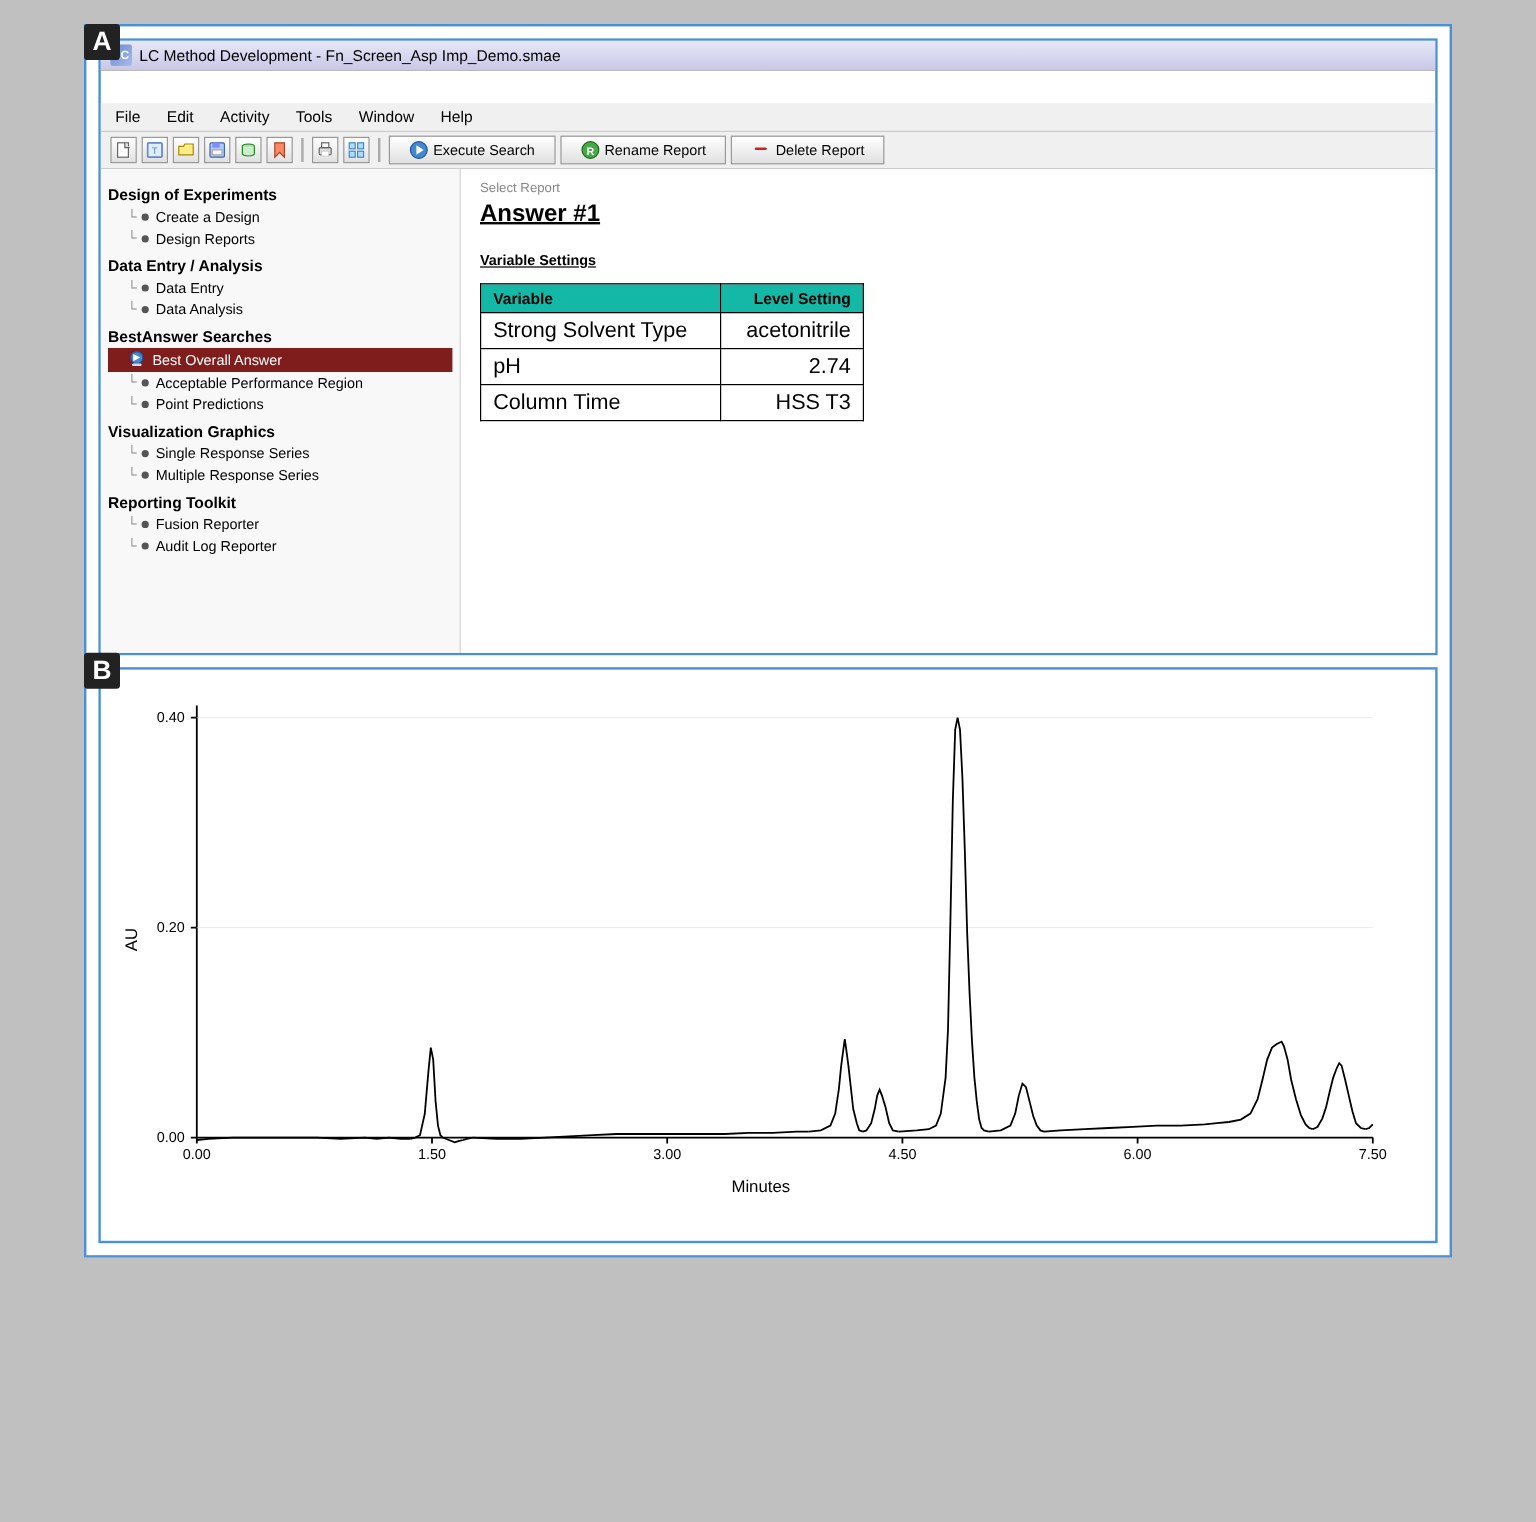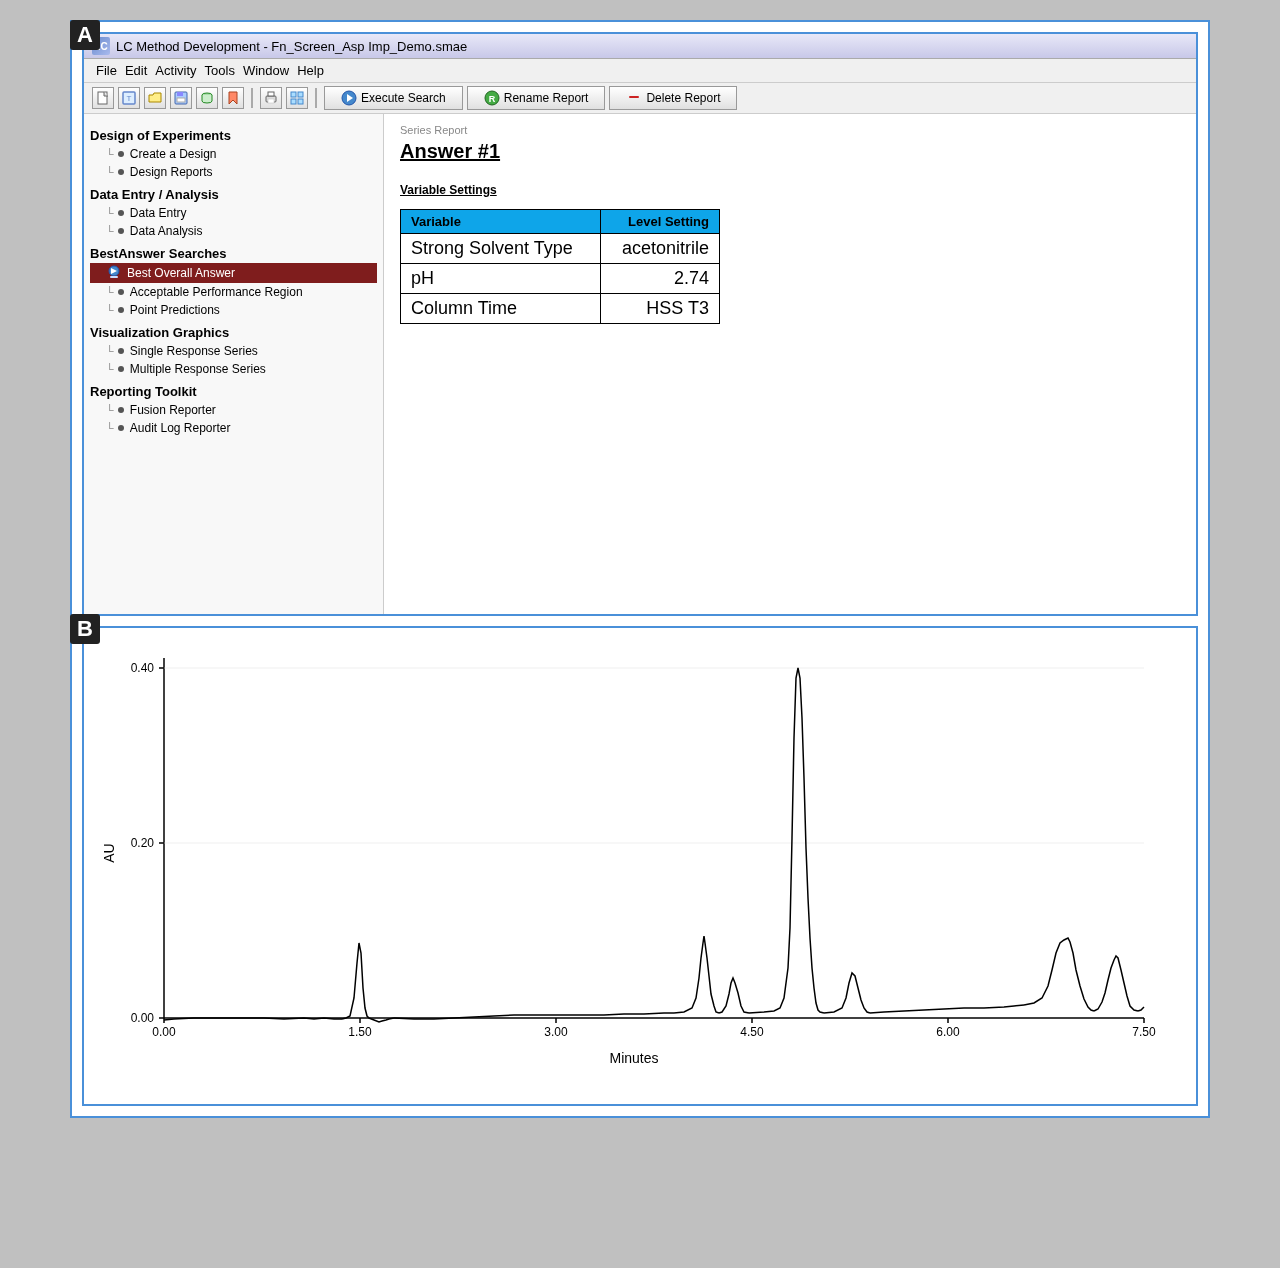--- a/index.html
+++ b/index.html
@@ -59,23 +59,24 @@
       height: 18px;
       background: #6688cc;
       border-radius: 2px;
     }
 
     
     .menu-bar {
       background: #f0f0f0;
       padding: 2px 8px;
       display: flex;
-      gap: 0;
+      gap: 14px;
       border-bottom: 1px solid #ccc;
       font-size: 13px;
+      margin-top: 27px;
     }
 
     .menu-item {
       cursor: pointer;
       padding: 2px 4px;
     }
 
     
     .toolbar {
       background: #f0f0f0;
@@ -114,21 +115,21 @@
       border: 1px solid #999;
       background: linear-gradient(to bottom, #fff, #e0e0e0);
       cursor: pointer;
       font-size: 12px;
       height: 24px;
     }
 
     
     .main-content {
       display: flex;
-      height: 500px;
+      height: 403px;
       justify-content: space-between;
     }
 
     
     .nav-tree {
       width: 300px;
       min-width: 300px;
       padding: 8px 6px;
       border-right: 1px solid #ccc;
       background: #f8f8f8;
@@ -212,21 +213,21 @@
       margin-bottom: 12px;
       margin-top: 10px;
     }
 
     .var-table {
       border-collapse: collapse;
       width: 320px;
     }
 
     .var-table th {
-      background: #0ea5e9;
+      background: #14b8a6;
       border: 1px solid #000;
       padding: 4px 10px;
       font-weight: bold;
       font-size: 13px;
       text-align: left;
     }
 
     .var-table th.right {
       text-align: right;
     }
@@ -442,21 +443,21 @@
           Fusion Reporter
         </div>
         <div class="nav-item">
           <span class="tree-line">└</span>
           <span class="dot"></span>
           Audit Log Reporter
         </div>
       </div>
 
       <div class="content-pane">
-        <div class="select-report-label">Series Report</div>
+        <div class="select-report-label">Select Report</div>
         <div class="answer-heading">Answer #1</div>
         <div class="variable-settings-heading">Variable Settings</div>
         <table class="var-table">
           <thead>
             <tr>
               <th>Variable</th>
               <th class="right">Level Setting</th>
             </tr>
           </thead>
           <tbody>

